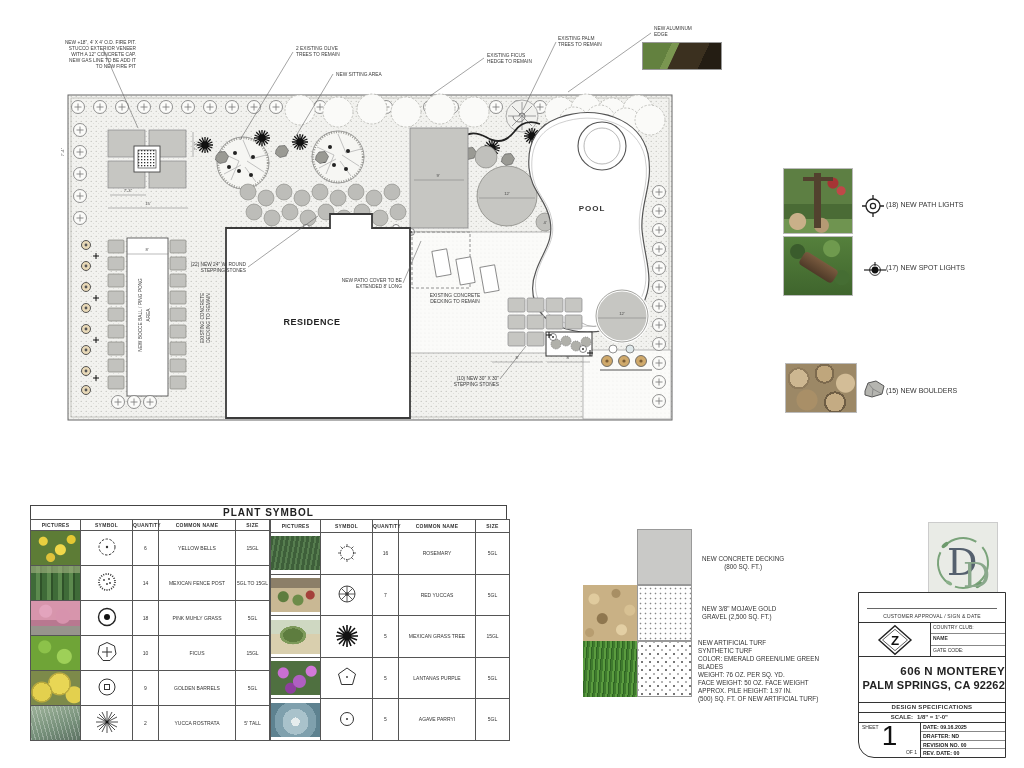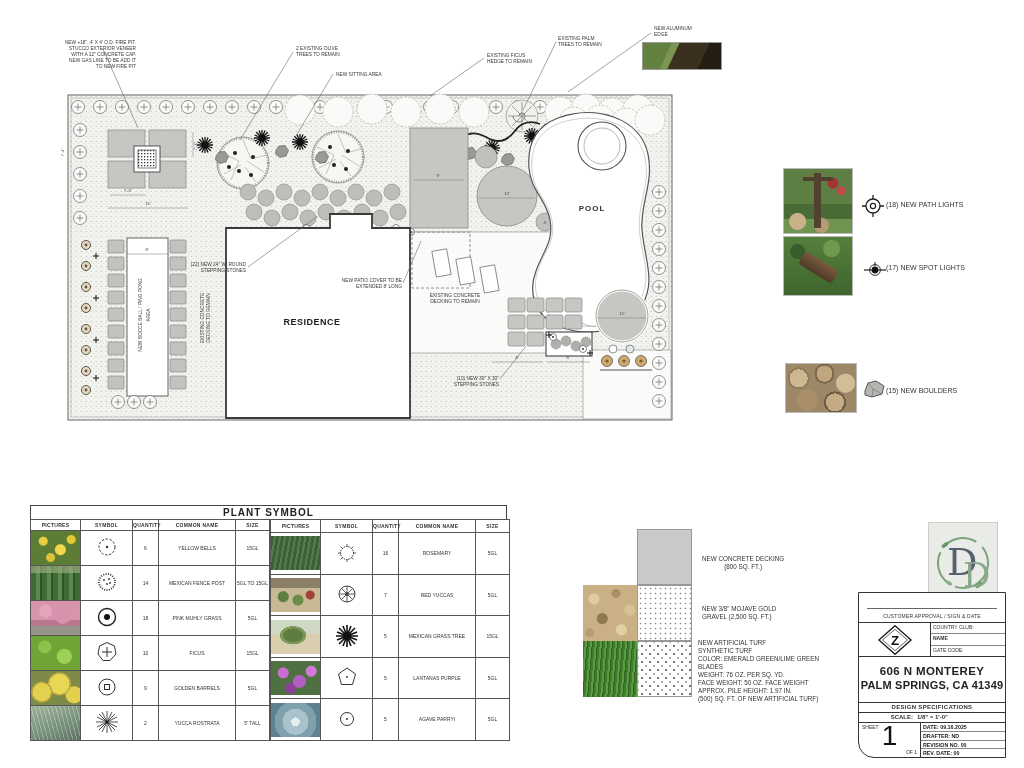--- a/index.html
+++ b/index.html
@@ -91,21 +91,21 @@
   #titleblock{position:absolute;left:858px;top:592px;width:148px;height:166px;border:1.2px solid #333;border-bottom-left-radius:16px;background:#fff;font-size:5.5px;overflow:hidden}
   .tb-approve{height:30px;position:relative;border-bottom:1px solid #333}
   .tb-sigline{position:absolute;left:8px;right:8px;top:15px;border-top:.8px solid #666}
   .tb-approve-text{position:absolute;bottom:3px;width:100%;text-align:center;font-size:5px;letter-spacing:.2px}
   .tb-mid{height:34px;display:flex;border-bottom:1px solid #333}
   .tb-zcell{width:72px;display:flex;align-items:center;justify-content:center;border-right:1px solid #333}
   .tb-info{flex:1;display:flex;flex-direction:column}
   .tb-info .row{flex:1;padding:1px 0 0 2px;border-bottom:.6px solid #888;font-size:5px}
   .tb-info .row:last-child{border-bottom:none}
   .tb-info .bold{font-weight:bold}
-  .tb-address{height:46px;text-align:center;padding-top:8px;border-bottom:1px solid #333}
+  .tb-address{height:46px;text-align:right;padding-top:8px;border-bottom:1px solid #333}
   .tb-addr1{font-size:11.5px;font-weight:600;letter-spacing:.4px;color:#222}
   .tb-addr2{font-size:11px;font-weight:600;letter-spacing:.2px;color:#222;margin-top:2px}
   .tb-specs{height:10px;border-bottom:1px solid #333;text-align:center;font-weight:bold;font-size:6px;line-height:9px;letter-spacing:.3px}
   .tb-scale{height:10px;border-bottom:1px solid #333;display:flex;font-size:6px;font-weight:bold;line-height:9px}
   .tb-scale .sl{width:58px;text-align:right;padding-right:4px}
   .tb-scale .sv{flex:1;text-align:left}
   .tb-bottom{height:34px;display:flex}
   .tb-sheet{width:62px;position:relative;border-right:1px solid #333}
   .tb-sheet .sheetlbl{position:absolute;top:1px;left:3px;font-size:5px}
   .tb-sheet .sheetnum{position:absolute;top:-3px;left:0;width:100%;text-align:center;font-size:28px;font-weight:500;color:#111}
@@ -776,21 +776,21 @@
         </svg>
       </div>
       <div class="tb-info">
         <div class="row">COUNTRY CLUB:</div>
         <div class="row bold">NAME</div>
         <div class="row">GATE CODE:</div>
       </div>
     </div>
     <div class="tb-address">
       <div class="tb-addr1">606 N MONTEREY</div>
-      <div class="tb-addr2">PALM SPRINGS, CA 41349</div>
+      <div class="tb-addr2">PALM SPRINGS, CA 92262</div>
     </div>
     <div class="tb-specs">DESIGN SPECIFICATIONS</div>
     <div class="tb-scale">
       <div class="sl">SCALE:</div>
       <div class="sv">1/8" = 1'-0"</div>
     </div>
     <div class="tb-bottom">
       <div class="tb-sheet">
         <span class="sheetlbl">SHEET</span>
         <div class="sheetnum">1</div>

